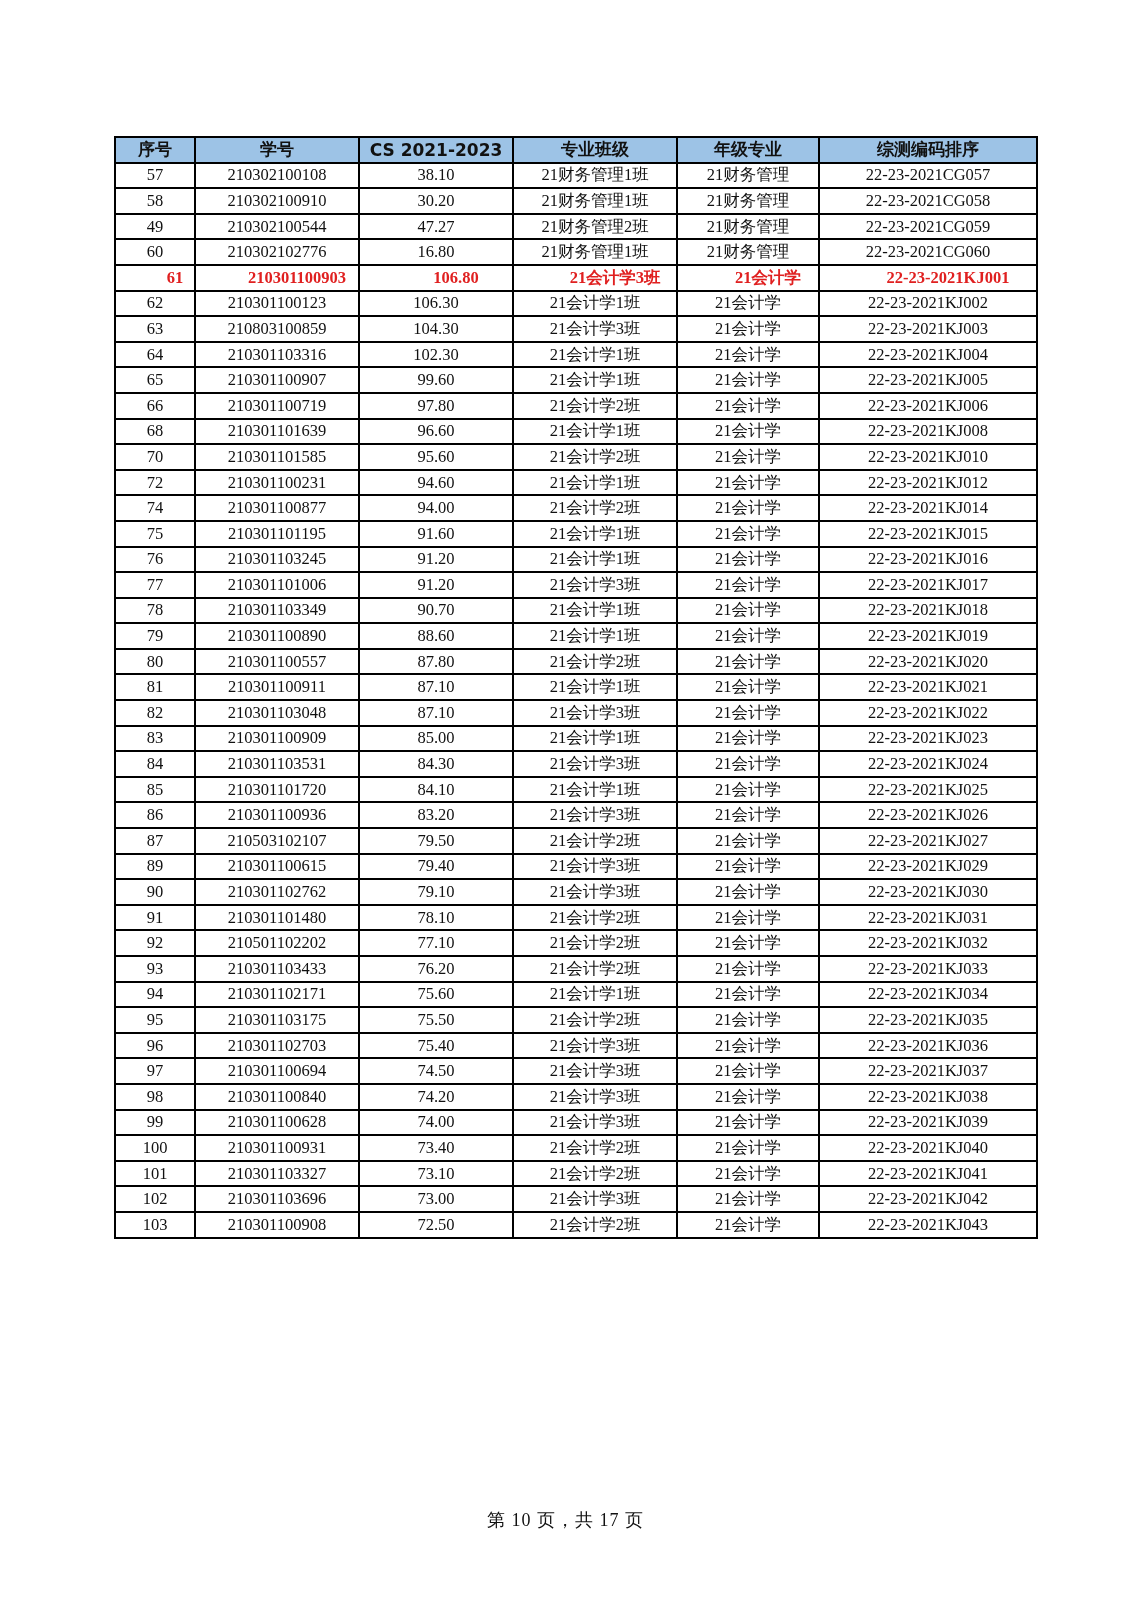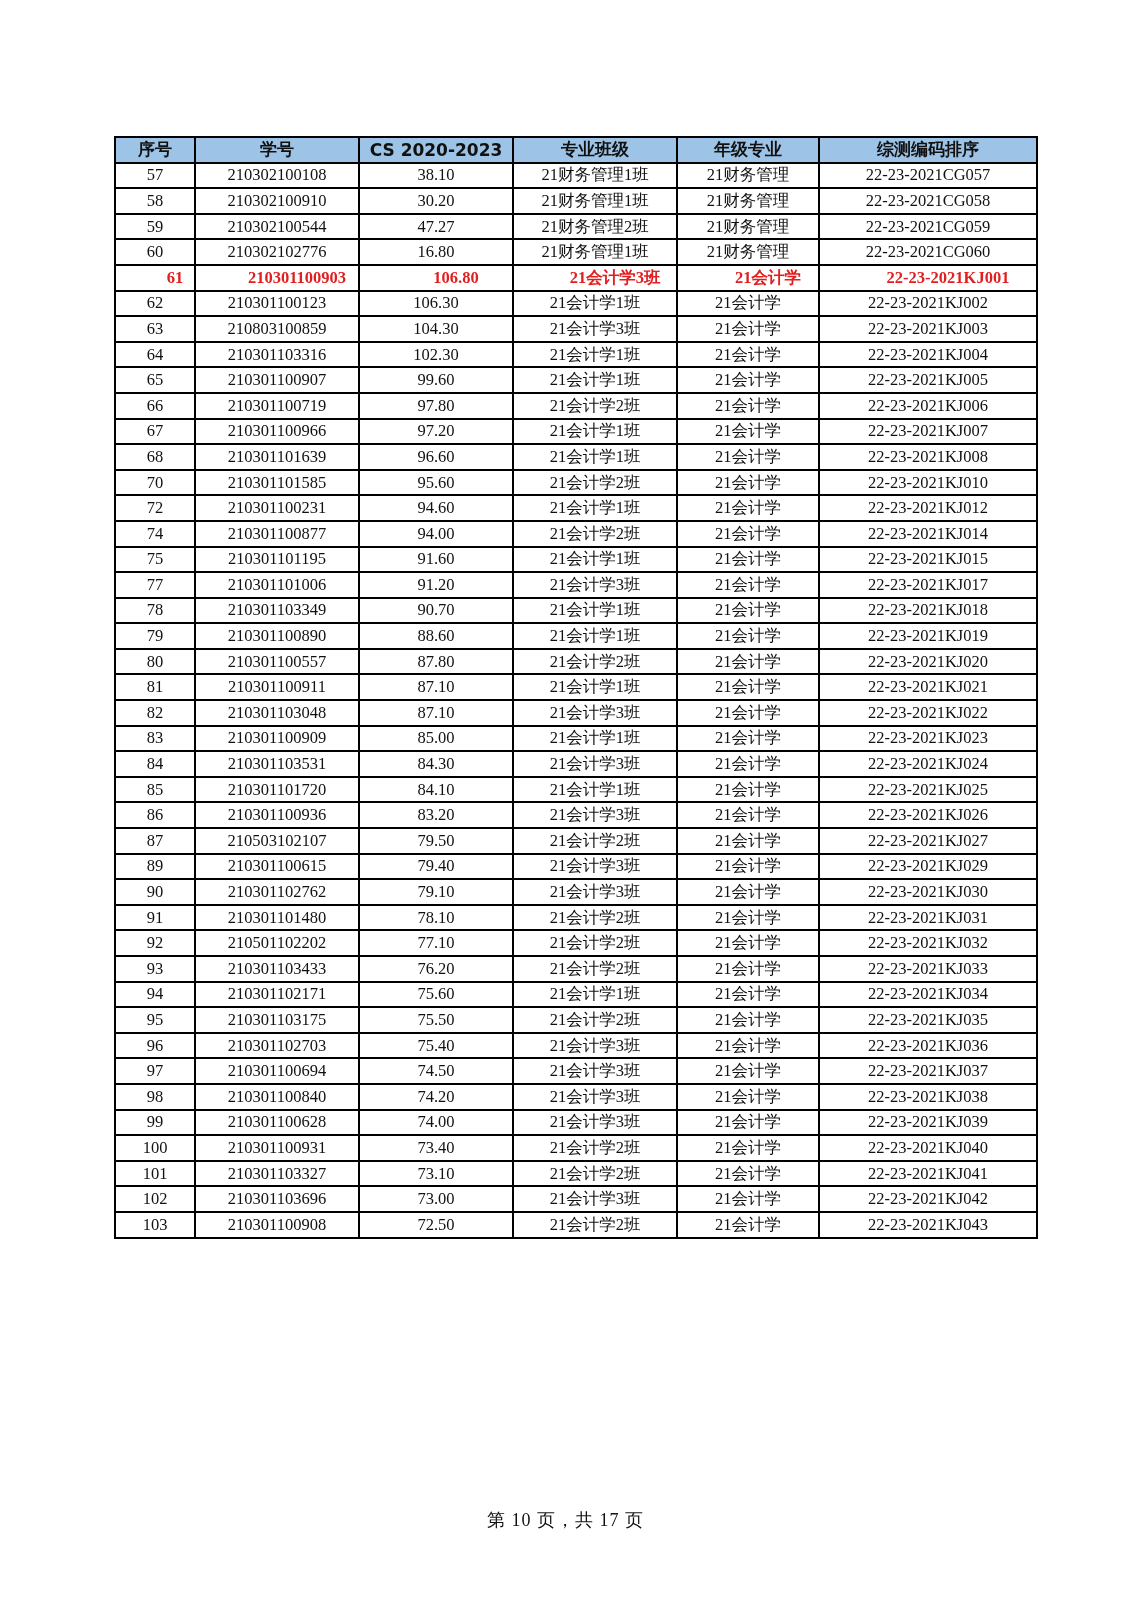--- a/index.html
+++ b/index.html
@@ -33,21 +33,21 @@
       <col class="c1">
       <col class="c2">
       <col class="c3">
       <col class="c4">
       <col class="c5">
   </colgroup>
   <thead>
     <tr>
       <th>序号</th>
       <th>学号</th>
-      <th>CS 2020-2023</th>
+      <th>CS 2021-2023</th>
       <th>专业班级</th>
       <th>年级专业</th>
       <th>综测编码排序</th>
     </tr>
   </thead>
   <tbody id="sheet-body">
       <tr>
         <td>57</td>
         <td>210302100108</td>
         <td>38.10</td>
@@ -57,21 +57,21 @@
       </tr>
       <tr>
         <td>58</td>
         <td>210302100910</td>
         <td>30.20</td>
         <td>21财务管理1班</td>
         <td>21财务管理</td>
         <td>22-23-2021CG058</td>
       </tr>
       <tr>
-        <td>59</td>
+        <td>49</td>
         <td>210302100544</td>
         <td>47.27</td>
         <td>21财务管理2班</td>
         <td>21财务管理</td>
         <td>22-23-2021CG059</td>
       </tr>
       <tr>
         <td>60</td>
         <td>210302102776</td>
         <td>16.80</td>
@@ -121,28 +121,20 @@
       </tr>
       <tr>
         <td>66</td>
         <td>210301100719</td>
         <td>97.80</td>
         <td>21会计学2班</td>
         <td>21会计学</td>
         <td>22-23-2021KJ006</td>
       </tr>
       <tr>
-        <td>67</td>
-        <td>210301100966</td>
-        <td>97.20</td>
-        <td>21会计学1班</td>
-        <td>21会计学</td>
-        <td>22-23-2021KJ007</td>
-      </tr>
-      <tr>
         <td>68</td>
         <td>210301101639</td>
         <td>96.60</td>
         <td>21会计学1班</td>
         <td>21会计学</td>
         <td>22-23-2021KJ008</td>
       </tr>
       <tr>
         <td>70</td>
         <td>210301101585</td>
@@ -167,20 +159,28 @@
         <td>21会计学</td>
         <td>22-23-2021KJ014</td>
       </tr>
       <tr>
         <td>75</td>
         <td>210301101195</td>
         <td>91.60</td>
         <td>21会计学1班</td>
         <td>21会计学</td>
         <td>22-23-2021KJ015</td>
+      </tr>
+      <tr>
+        <td>76</td>
+        <td>210301103245</td>
+        <td>91.20</td>
+        <td>21会计学1班</td>
+        <td>21会计学</td>
+        <td>22-23-2021KJ016</td>
       </tr>
       <tr>
         <td>77</td>
         <td>210301101006</td>
         <td>91.20</td>
         <td>21会计学3班</td>
         <td>21会计学</td>
         <td>22-23-2021KJ017</td>
       </tr>
       <tr>

